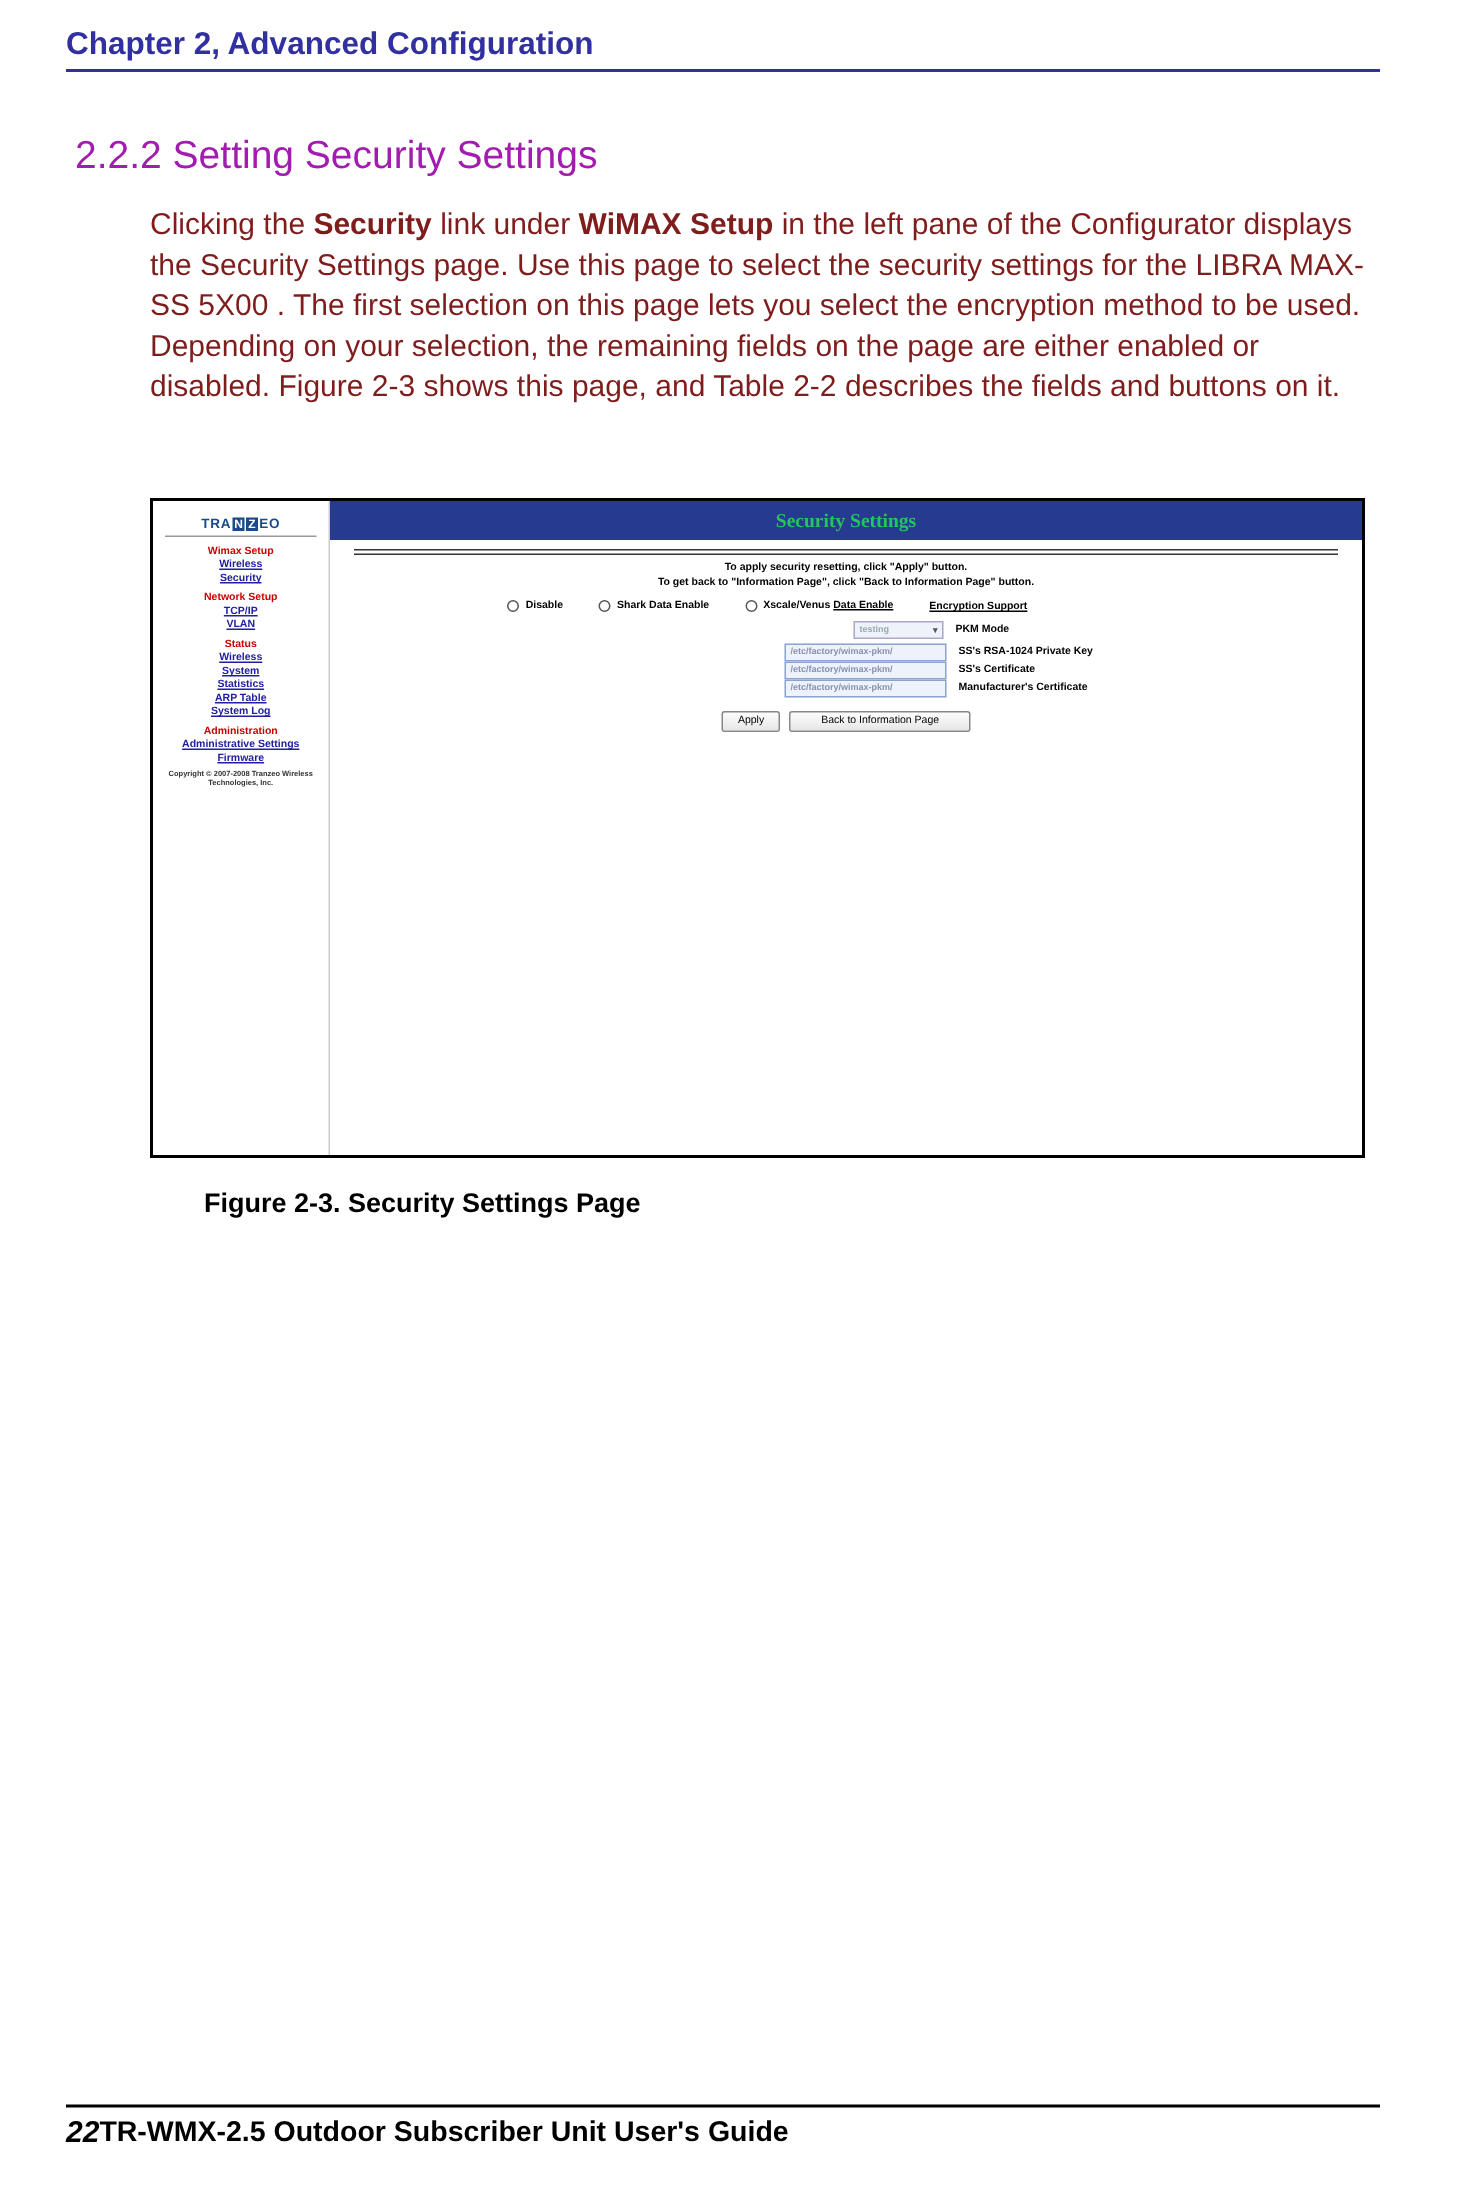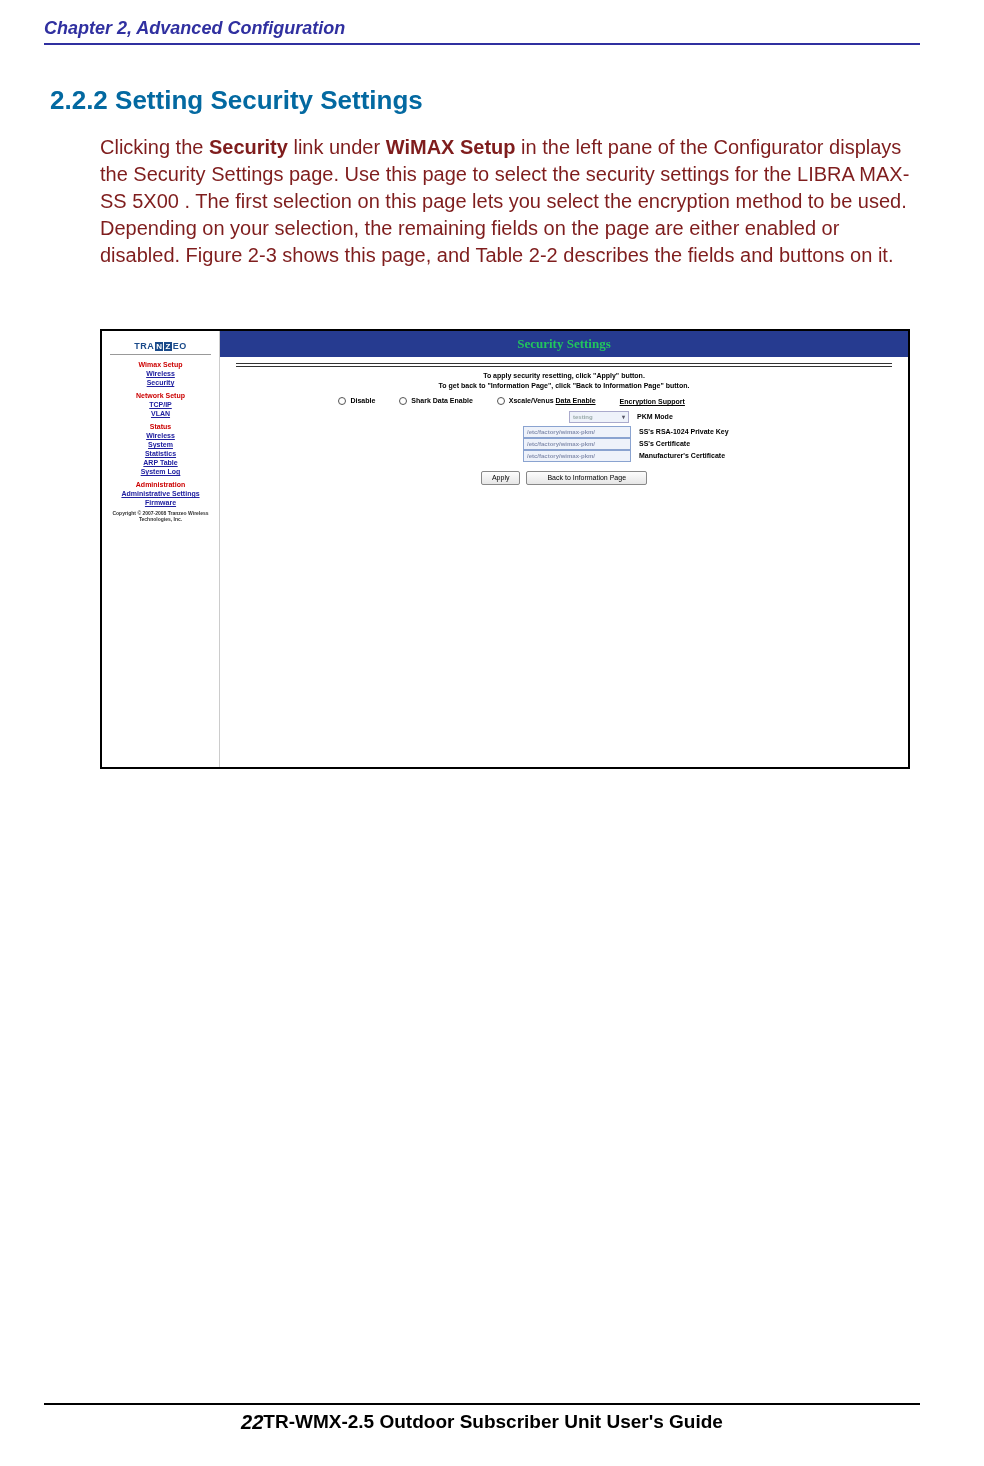--- a/index.html
+++ b/index.html
@@ -6,30 +6,29 @@
     body {
       width: 984px;
       height: 1466px;
       background: #fff;
       font-family: Arial, Helvetica, sans-serif;
       position: relative;
       padding: 18px 64px 40px 44px;
     }
     .chapter-header {
       color: #3030a0;
-      font-style: italic;
-      font-weight: bold;
-      font-size: 18px;
+      font-weight: bold;
+      font-size: 21px;
       border-bottom: 2px solid #3030a0;
       padding-bottom: 4px;
       margin-bottom: 40px;
     }
     .section-title {
-      color: #0369a1;
-      font-weight: bold;
+      color: #a21caf;
+      font-weight: normal;
       font-size: 26px;
       margin-left: 6px;
       margin-bottom: 18px;
     }
     .body-text {
       font-family: "Trebuchet MS", "Segoe UI", Tahoma, sans-serif;
       font-size: 20px;
       line-height: 1.35;
       margin-left: 56px;
       margin-right: 2px;
@@ -211,21 +210,21 @@
       font-size: 18px;
       margin-top: 20px;
       margin-left: 36px;
     }
     .footer {
       position: absolute;
       left: 44px; right: 64px; bottom: 32px;
       border-top: 2px solid #000;
       padding-top: 6px;
       display: flex;
-      justify-content: center;
+      justify-content: flex-start;
       font-family: Arial, Helvetica, sans-serif;
     }
     .page-num {
       font-weight: bold;
       font-style: italic;
       font-size: 20px;
     }
     .guide-title {
       font-weight: bold;
       font-size: 19px;
@@ -327,18 +326,19 @@
               <div class="field-label">Manufacturer's Certificate</div>
             </div>
           </div>
         <div class="btn-row">
           <div class="btn">Apply</div>
           <div class="btn" style="padding:1px 20px">Back to Information Page</div>
         </div>
       </div>
     </div>
   </div>
+  <div class="caption">Figure 2-3. Security Settings Page</div>
 </div>
 
 <div class="footer">
   <div class="page-num">22</div>
   <div class="guide-title">TR-WMX-2.5 Outdoor Subscriber Unit User's Guide</div>
 </div>
 
 </body></html>

